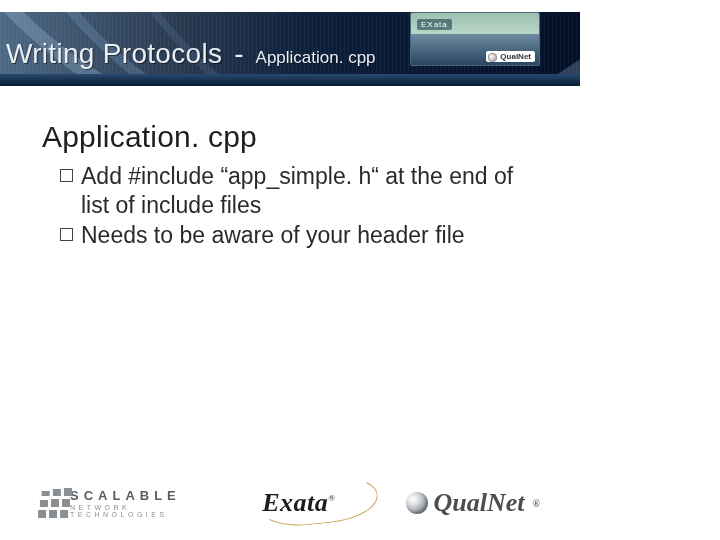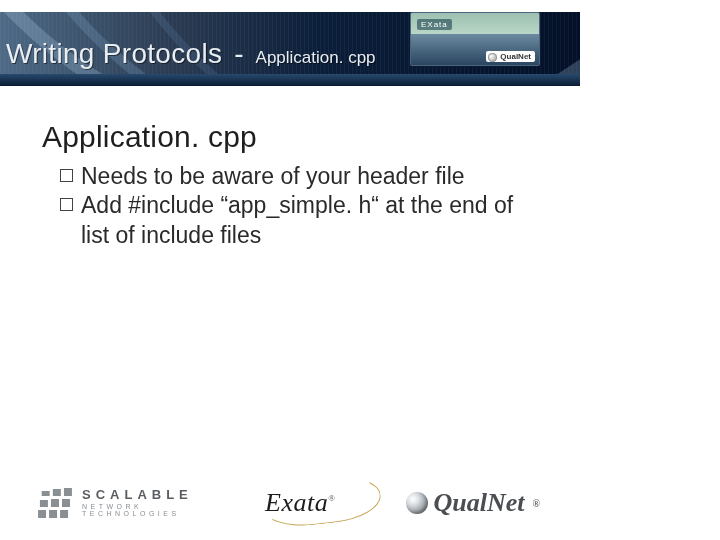--- a/index.html
+++ b/index.html
@@ -57,34 +57,34 @@
   .h1 { font-size:30px; font-weight:400; color:#1e1e1e; margin-bottom:8px; letter-spacing:.2px; }
   .bullets { margin-left:18px; }
   .bullet { display:flex; align-items:flex-start; gap:8px; font-size:23px; color:#2a2a2a; line-height:1.28; }
   .box { flex:0 0 auto; width:13px; height:13px; border:1.6px solid #444; margin-top:7px; background:#fff; }
 
   
   .footer { position:absolute; left:40px; right:40px; bottom:24px; height:50px;
     display:flex; align-items:center; justify-content:flex-start; gap:70px; }
 
   
-  .logo-snt { display:flex; align-items:flex-start; gap:12px; }
+  .logo-snt { display:flex; align-items:center; }
   .snt-mark { display:grid; grid-template-columns:repeat(3,8px); grid-template-rows:repeat(3,8px);
     gap:3px; transform:skewX(-10deg); }
   .snt-mark span { background:#8a8f94; transform:skewX(10deg); }
   .snt-mark span:nth-child(1){height:5px;align-self:end;}
   .snt-mark span:nth-child(2){height:7px;align-self:end;}
   .snt-mark span:nth-child(4){height:7px;align-self:end;}
   .snt-text { line-height:1; }
   .snt-text .l1 { font-size:13px; letter-spacing:5px; color:#5a5e63; font-weight:600; }
   .snt-text .l2 { font-size:7px;  letter-spacing:3.5px; color:#8a8f94; margin-top:2px;}
 
   
   .logo-exata { position:relative; font-family: Georgia, 'Times New Roman', serif;
-    font-style:italic; font-weight:normal; font-size:26px; color:#1d1d1d; letter-spacing:.5px; }
+    font-style:italic; font-weight:bold; font-size:26px; color:#1d1d1d; letter-spacing:.5px; }
   .logo-exata .x { color:#1d1d1d; }
   .logo-exata .swirl { position:absolute; left:-4px; top:-10px; width:120px; height:46px;
     border:1px solid #c7a655; border-radius:50%/60%; transform:rotate(-6deg);
     border-top-color:transparent; border-left-color:transparent; }
   .logo-exata sup { font-style:normal; font-size:9px; color:#555; vertical-align:super; }
 
   
   .logo-qn { display:flex; align-items:center; gap:6px; font-family: Georgia,'Times New Roman',serif;
     font-style:italic; font-weight:bold; font-size:26px; color:#4a4d51; }
   .qn-dot { width:22px; height:22px; border-radius:50%;
@@ -114,25 +114,25 @@
       <span class="title-dash">-</span>
       <span class="title-sub">Application. cpp</span>
     </div>
   </div>
 
   <div class="content">
     <div class="h1">Application. cpp</div>
     <div class="bullets">
       <div class="bullet">
         <span class="box"></span>
-        <span>Needs to be aware of your header file</span>
+        <span>Add #include “app_simple. h“ at the end of list of include files</span>
       </div>
       <div class="bullet">
         <span class="box"></span>
-        <span>Add #include “app_simple. h“ at the end of list of include files</span>
+        <span>Needs to be aware of your header file</span>
       </div>
     </div>
   </div>
 
   <div class="footer">
 
     <div class="logo-snt">
       <div class="snt-mark">
         <span></span>
           <span></span>

